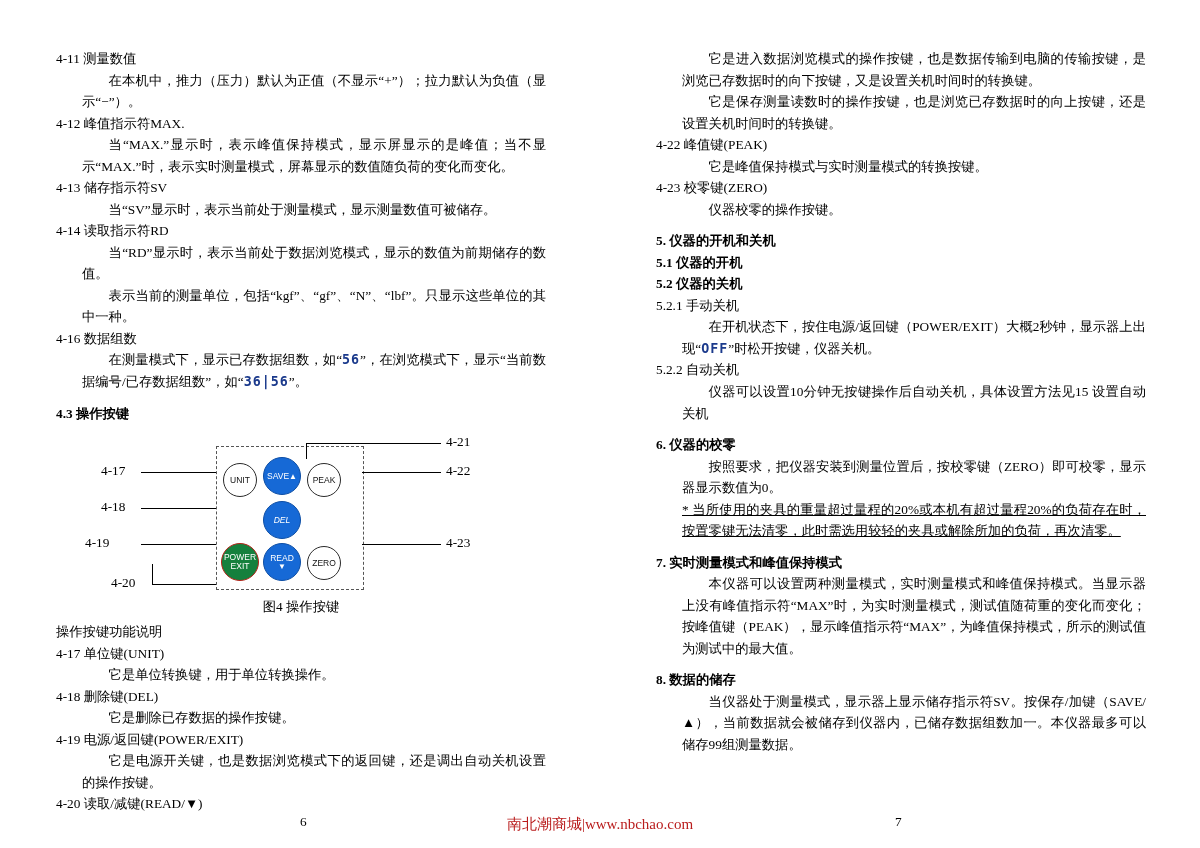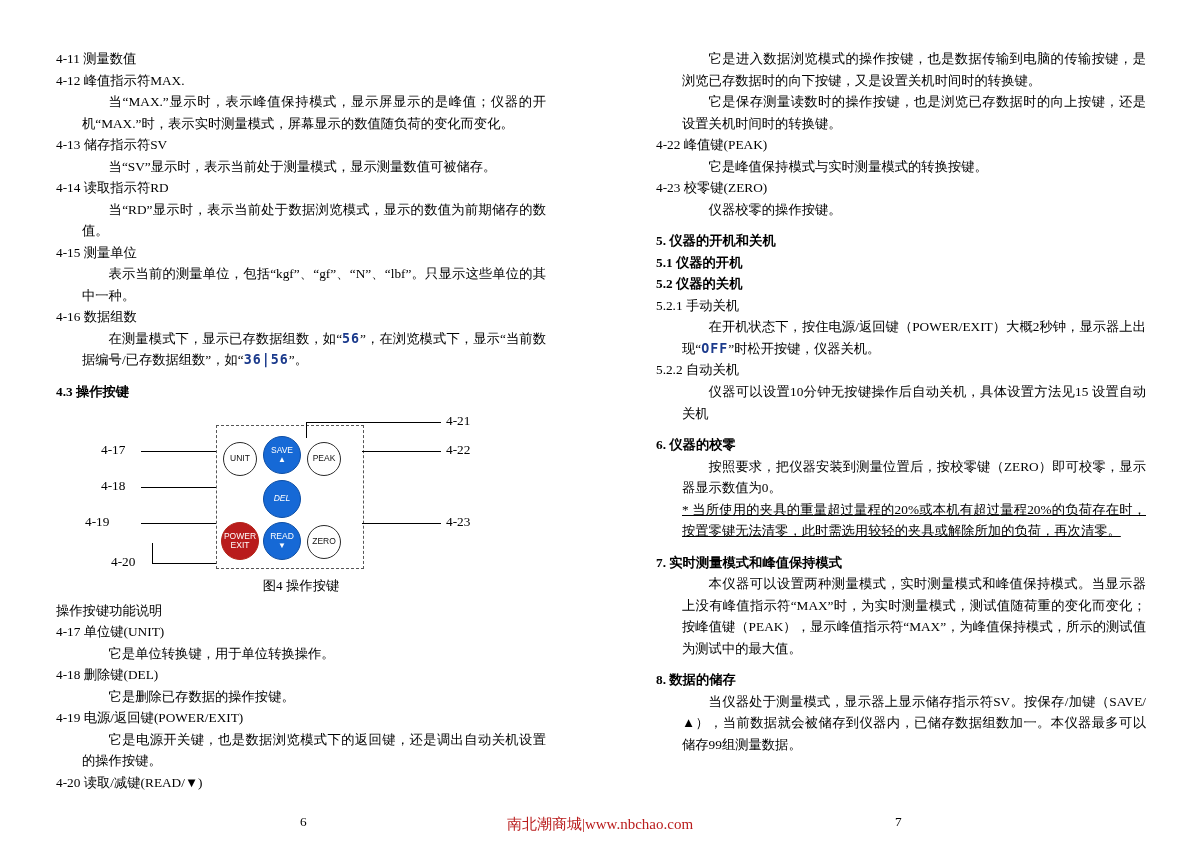--- a/index.html
+++ b/index.html
@@ -89,26 +89,26 @@
     border: 1px solid #2b2b2b;
     background: #ffffff;
     box-sizing: border-box;
   }
   .btn.blue {
     background: #1669d6;
     color: #ffffff;
     border: 1px solid #0d4ea5;
   }
   .btn.red {
-    background: #b91c1c;
+    background: #15803d;
     color: #ffffff;
     border: 1px solid #b32318;
   }
   .btn-unit  { left: 6px;  top: 16px; width: 34px; height: 34px; }
-  .btn-save  { left: 46px; top: 10px; width: 38px; height: 38px; flex-direction: column; }
+  .btn-save  { left: 46px; top: 10px; width: 38px; height: 38px; flex-direction: row; }
   .btn-peak  { left: 90px; top: 16px; width: 34px; height: 34px; }
   .btn-del   { left: 46px; top: 54px; width: 38px; height: 38px; font-style: italic; }
   .btn-power { left: 4px;  top: 96px; width: 38px; height: 38px; flex-direction: column; }
   .btn-read  { left: 46px; top: 96px; width: 38px; height: 38px; flex-direction: column; }
   .btn-zero  { left: 90px; top: 99px; width: 34px; height: 34px; }
   .tri {
     font-size: 8px;
     line-height: 7px;
     margin-top: 1px;
   }
@@ -155,31 +155,31 @@
   }
 </style>
 </head>
 <body>
 
 <div class="page">
 
   <div class="col col-left">
 
     <div class="head">4-11 测量数值</div>
+    <div class="body-txt ind">在本机中，推力（压力）默认为正值（不显示“+”）；拉力默认为负值（显示“−”）。</div>
 
     <div class="head">4-12 峰值指示符MAX.</div>
-    <div class="body-txt ind">当“MAX.”显示时，表示峰值保持模式，显示屏显示的是峰值；仪器的开机“MAX.”时，表示实时测量模式，屏幕显示的数值随负荷的变化而变化。</div>
+    <div class="body-txt ind">当“MAX.”显示时，表示峰值保持模式，显示屏显示的是峰值；当不显示“MAX.”时，表示实时测量模式，屏幕显示的数值随负荷的变化而变化。</div>
 
     <div class="head">4-13 储存指示符SV</div>
     <div class="body-txt ind">当“SV”显示时，表示当前处于测量模式，显示测量数值可被储存。</div>
 
     <div class="head">4-14 读取指示符RD</div>
     <div class="body-txt ind">当“RD”显示时，表示当前处于数据浏览模式，显示的数值为前期储存的数值。</div>
 
-    <div class="head">4-15 测量单位</div>
     <div class="body-txt ind">表示当前的测量单位，包括“kgf”、“gf”、“N”、“lbf”。只显示这些单位的其中一种。</div>
 
     <div class="head">4-16 数据组数</div>
     <div class="body-txt ind"><span>在测量模式下，显示已存数据组数，如“</span><span class="seg">56</span><span>”，在浏览模式下，显示“当前数据编号/已存数据组数”，如“</span><span class="seg">36|56</span><span>”。</span></div>
 
     <div class="sec-gap"></div>
     <div class="head head-b">4.3 操作按键</div>
 
     <div class="figure">
 

